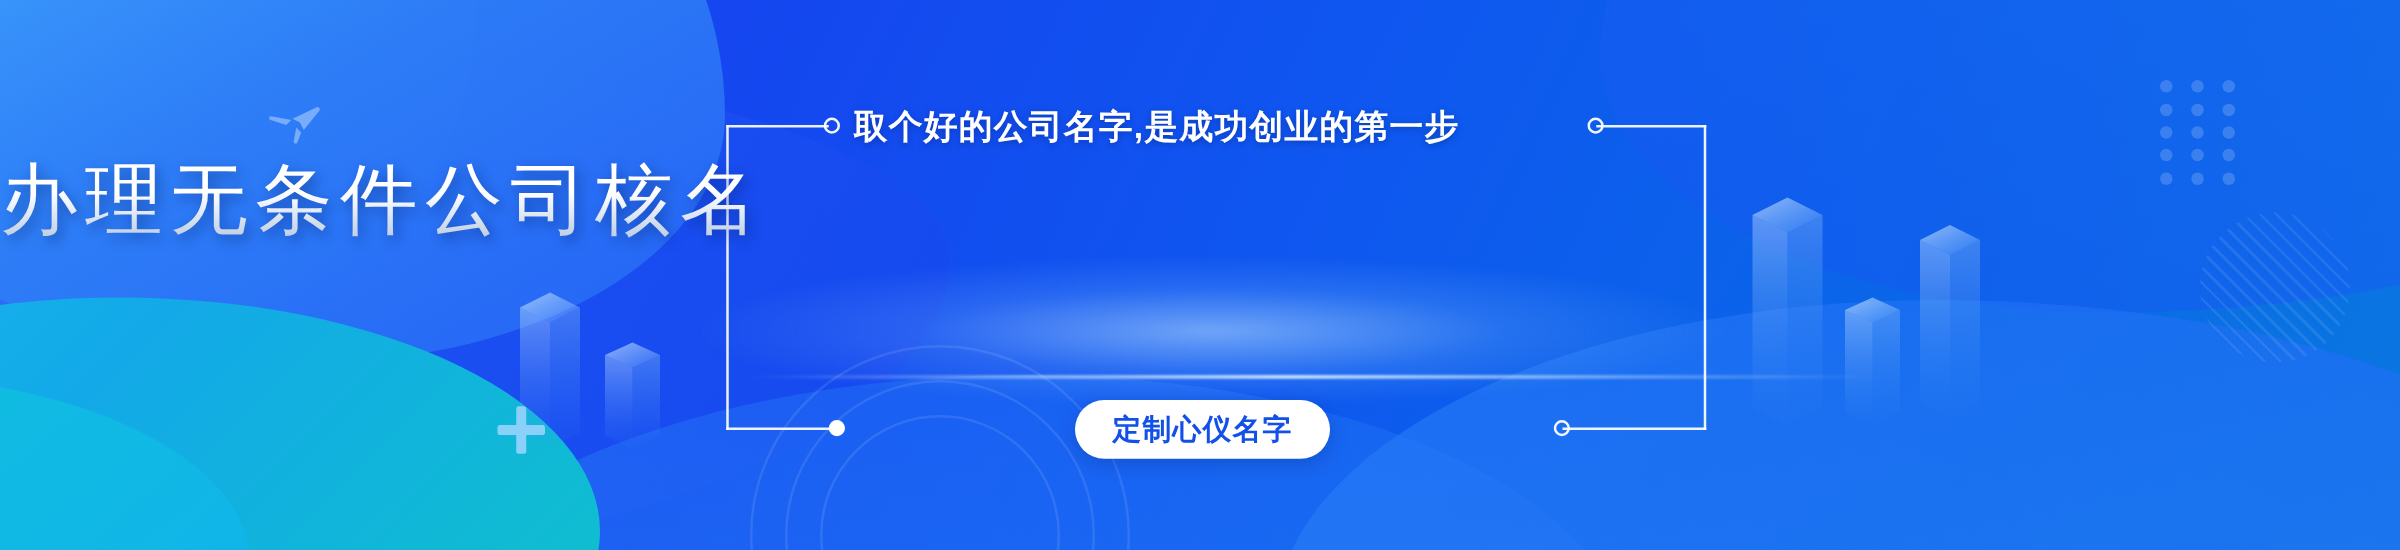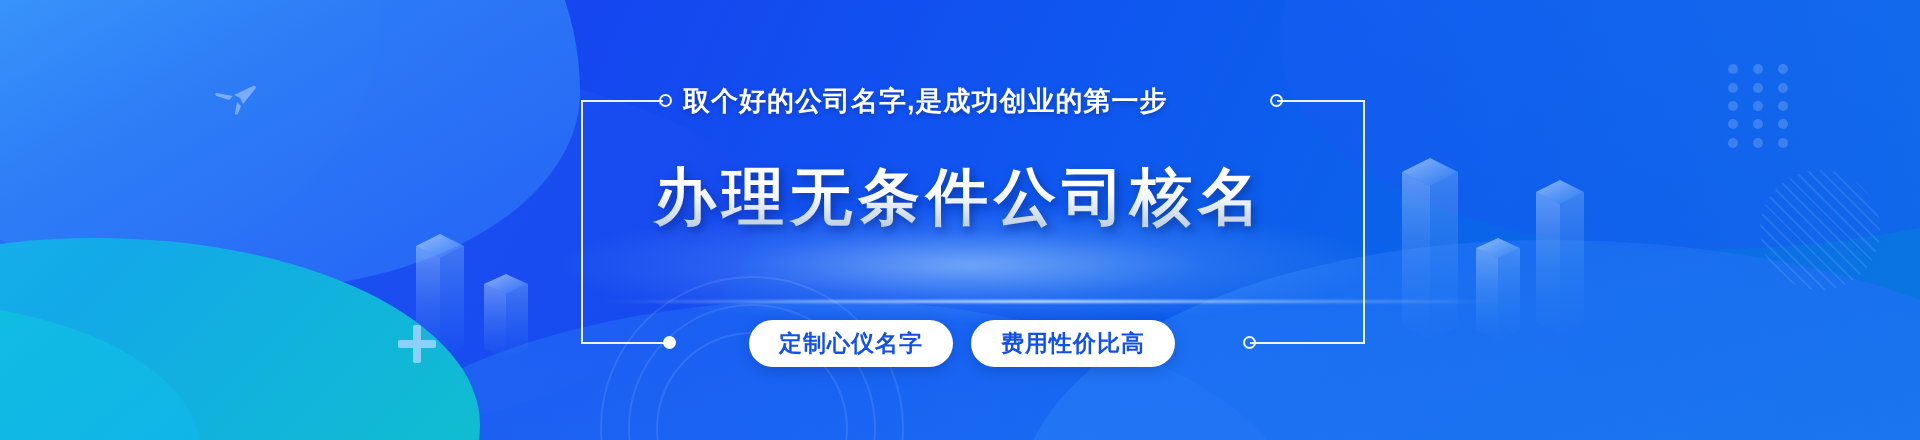--- a/index.html
+++ b/index.html
@@ -188,32 +188,30 @@
     font-weight: 700;
     letter-spacing: 1px;
     color: #ffffff;
     white-space: nowrap;
     text-shadow: 0 2px 5px rgba(0,20,80,.35);
   }
 
   .title {
     position: absolute;
     left: 0; right: 0;
-    text-align: center;
     font-size: 62px;
-    font-weight: 700;
+    font-weight: 400;
     letter-spacing: 6px;
     white-space: nowrap;
     background: linear-gradient(180deg, #ffffff 0%, #ffffff 42%, #e8eef8 58%, #a9bed6 100%);
     -webkit-background-clip: text;
     background-clip: text;
     color: transparent;
     -webkit-text-fill-color: transparent;
     filter: drop-shadow(3px 4px 5px rgba(2,24,90,.45));
-    margin-top: 37px;
   }
   .title-1 { top: 118px; }
   .title-2 { top: 186px; }
 
   .pills {
     position: absolute;
     left: 4px; right: 0;
     top: 320px;
     display: flex;
     justify-content: center;
@@ -332,16 +330,15 @@
   <div class="frame-dot filled" style="left:663px; top:336px;"></div>
   <div class="frame-dot" style="left:1243px; top:336px;"></div>
 
   <div class="subtitle">取个好的公司名字,是成功创业的第一步</div>
 
   <div class="title title-1">办理无条件公司核名</div>
 
 
   <div class="pills">
     <div class="pill">定制心仪名字</div>
-    <div class="pill">费用性价比高</div>
   </div>
 
 </div>
 
 </body></html>

